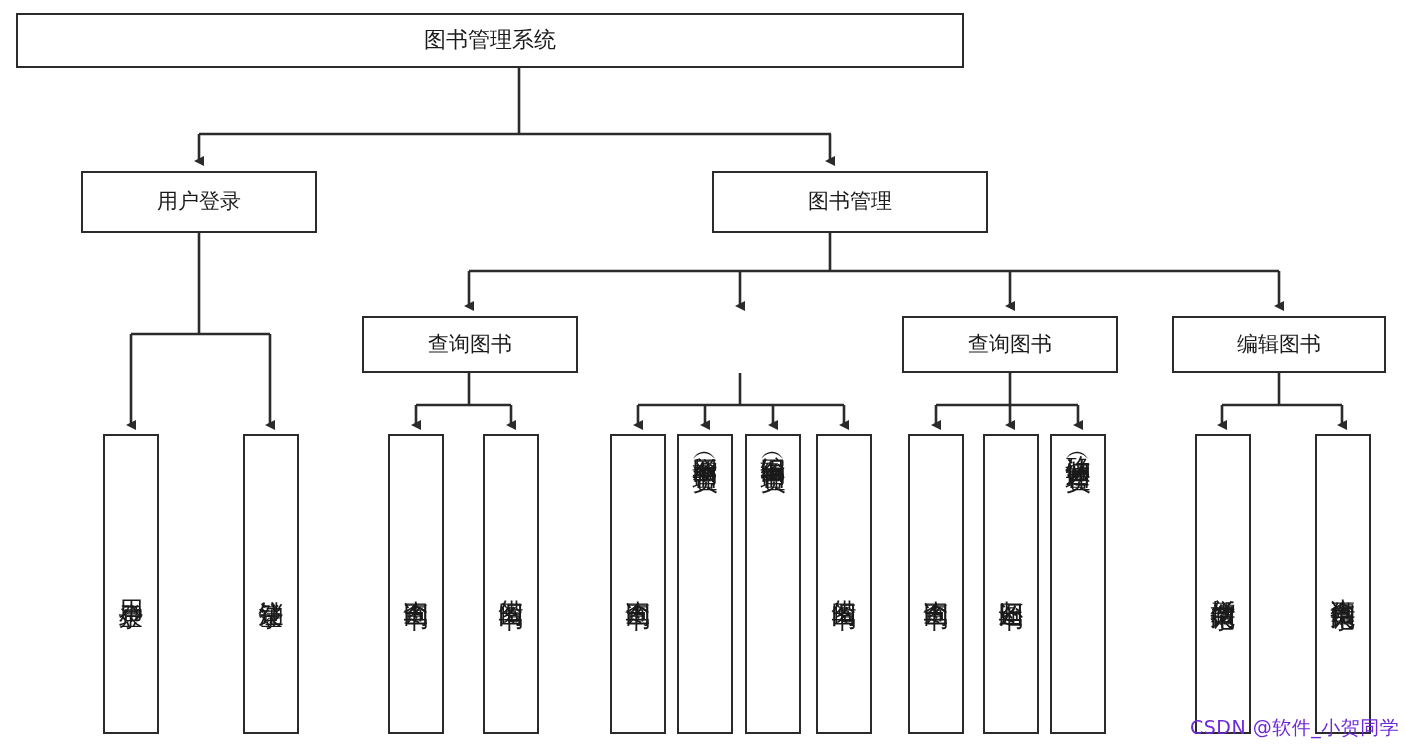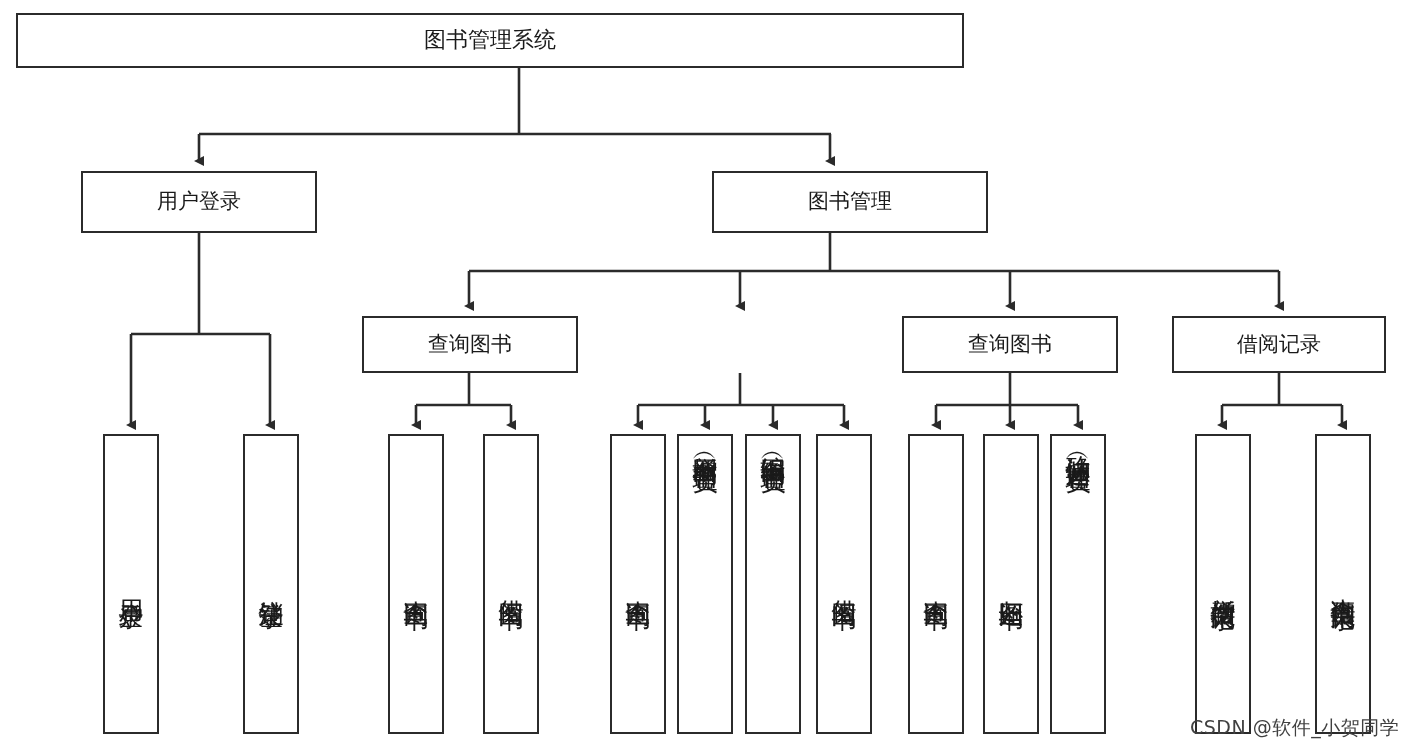--- a/index.html
+++ b/index.html
@@ -63,21 +63,21 @@
   }
   .node.leaf.mid .label {
     align-self: center;
   }
   .node.leaf.top .label {
     align-self: flex-start;
   }
   .watermark {
     position: absolute;
     font-size: 19px;
-    color: #404040;
+    color: #6d28d9;
     letter-spacing: 0.5px;
     white-space: nowrap;
     z-index: 3;
     font-family: "DejaVu Sans", "Liberation Sans", sans-serif;
   }
 </style>
 </head>
 <body>
 
 <div id="canvas">
@@ -143,21 +143,21 @@
     <span class="label">图书管理</span>
   </div>
 
   <div class="node horiz" style="left:362px; top:316px; width:216px; height:57px;">
     <span class="label">查询图书</span>
   </div>
   <div class="node horiz" style="left:902px; top:316px; width:216px; height:57px;">
     <span class="label">查询图书</span>
   </div>
   <div class="node horiz" style="left:1172px; top:316px; width:214px; height:57px;">
-    <span class="label">借阅记录</span>
+    <span class="label">编辑图书</span>
   </div>
 
   <div class="node leaf mid" style="left:103px; top:434px; width:56px; height:300px;">
     <span class="label">用户登录</span>
   </div>
   <div class="node leaf mid" style="left:243px; top:434px; width:56px; height:300px;">
     <span class="label">注销登录</span>
   </div>
 
   <div class="node leaf mid" style="left:388px; top:434px; width:56px; height:300px;">

